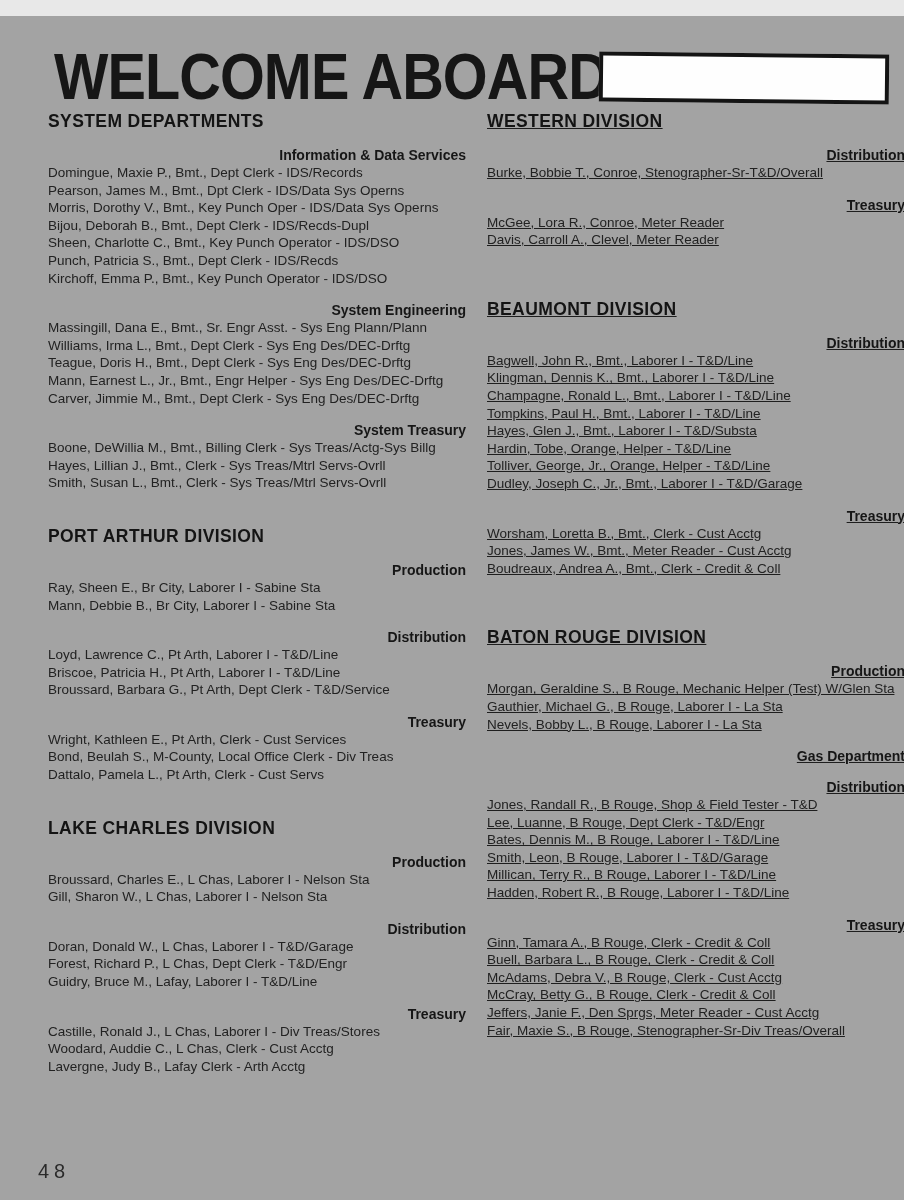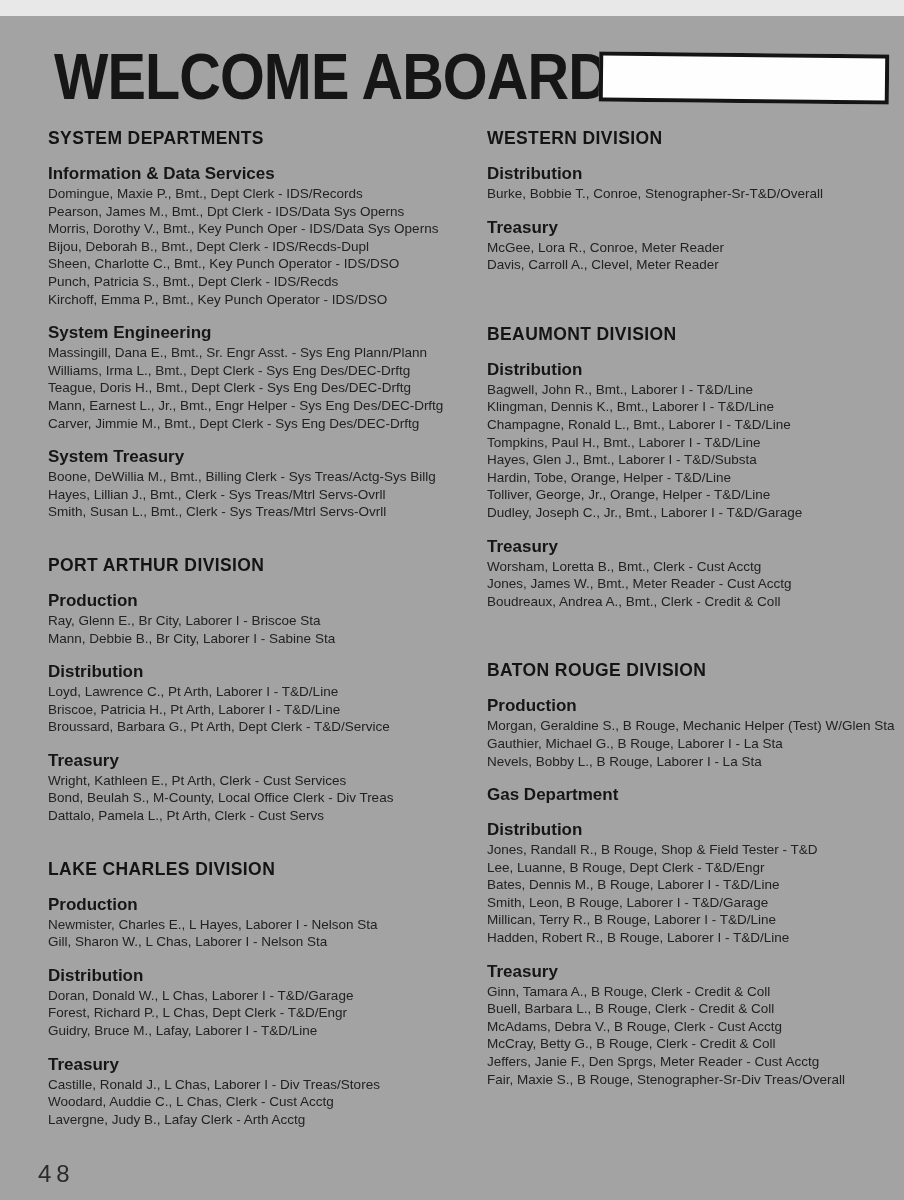--- a/index.html
+++ b/index.html
@@ -34,55 +34,56 @@
     left: 599px;
     top: 37px;
     width: 282px;
     height: 42px;
     border: 4px solid #141414;
     background: #fefefe;
     transform: rotate(0.6deg);
   }
   .columns {
     position: absolute;
-    top: 112px;
+    top: 95px;
     left: 48px;
     display: flex;
     gap: 21px;
   }
   .col { width: 418px; }
   .division { margin-bottom: 34px; }
-  .col-right .division { margin-bottom: 50px; }
+  .col-right .division { margin-bottom: 50px; text-decoration: underline; }
   .division-heading {
     font-size: 17.5px;
     font-weight: bold;
     letter-spacing: 0.4px;
     color: #141414;
     margin: 0 0 4px 0;
   }
   .section { margin-top: 15px; }
   .section-label {
-    font-size: 17px;
+    font-size: 14px;
     font-weight: bold;
     color: #161616;
     margin: 0 0 1px 0;
+    text-align: right;
   }
   .entry {
     font-size: 13.5px;
     line-height: 17.6px;
     text-align: justify;
     padding-left: 34px;
     text-indent: -34px;
     color: #222;
   }
   .page-number {
     position: absolute;
     left: 38px;
     top: 1144px;
-    font-size: 24px;
+    font-size: 20px;
     letter-spacing: 5px;
     color: #2b2b2b;
   }
 </style>
 </head>
 <body>
 
 <div class="page">
   <div class="title">WELCOME ABOARD</div>
   <div class="title-box"></div>
@@ -113,41 +114,41 @@
             <div class="section-label">System Treasury</div>
             <div class="entry">Boone, DeWillia M., Bmt., Billing Clerk - Sys Treas/Actg-Sys Billg</div>
             <div class="entry">Hayes, Lillian J., Bmt., Clerk - Sys Treas/Mtrl Servs-Ovrll</div>
             <div class="entry">Smith, Susan L., Bmt., Clerk - Sys Treas/Mtrl Servs-Ovrll</div>
           </div>
         </div>
         <div class="division">
           <h2 class="division-heading">PORT ARTHUR DIVISION</h2>
           <div class="section">
             <div class="section-label">Production</div>
-            <div class="entry">Ray, Glenn E., Br City, Laborer I - Briscoe Sta</div>
+            <div class="entry">Ray, Sheen E., Br City, Laborer I - Sabine Sta</div>
             <div class="entry">Mann, Debbie B., Br City, Laborer I - Sabine Sta</div>
           </div>
           <div class="section">
             <div class="section-label">Distribution</div>
             <div class="entry">Loyd, Lawrence C., Pt Arth, Laborer I - T&amp;D/Line</div>
             <div class="entry">Briscoe, Patricia H., Pt Arth, Laborer I - T&amp;D/Line</div>
             <div class="entry">Broussard, Barbara G., Pt Arth, Dept Clerk - T&amp;D/Service</div>
           </div>
           <div class="section">
             <div class="section-label">Treasury</div>
             <div class="entry">Wright, Kathleen E., Pt Arth, Clerk - Cust Services</div>
             <div class="entry">Bond, Beulah S., M-County, Local Office Clerk - Div Treas</div>
             <div class="entry">Dattalo, Pamela L., Pt Arth, Clerk - Cust Servs</div>
           </div>
         </div>
         <div class="division">
           <h2 class="division-heading">LAKE CHARLES DIVISION</h2>
           <div class="section">
             <div class="section-label">Production</div>
-            <div class="entry">Newmister, Charles E., L Hayes, Laborer I - Nelson Sta</div>
+            <div class="entry">Broussard, Charles E., L Chas, Laborer I - Nelson Sta</div>
             <div class="entry">Gill, Sharon W., L Chas, Laborer I - Nelson Sta</div>
           </div>
           <div class="section">
             <div class="section-label">Distribution</div>
             <div class="entry">Doran, Donald W., L Chas, Laborer I - T&amp;D/Garage</div>
             <div class="entry">Forest, Richard P., L Chas, Dept Clerk - T&amp;D/Engr</div>
             <div class="entry">Guidry, Bruce M., Lafay, Laborer I - T&amp;D/Line</div>
           </div>
           <div class="section">
             <div class="section-label">Treasury</div>

